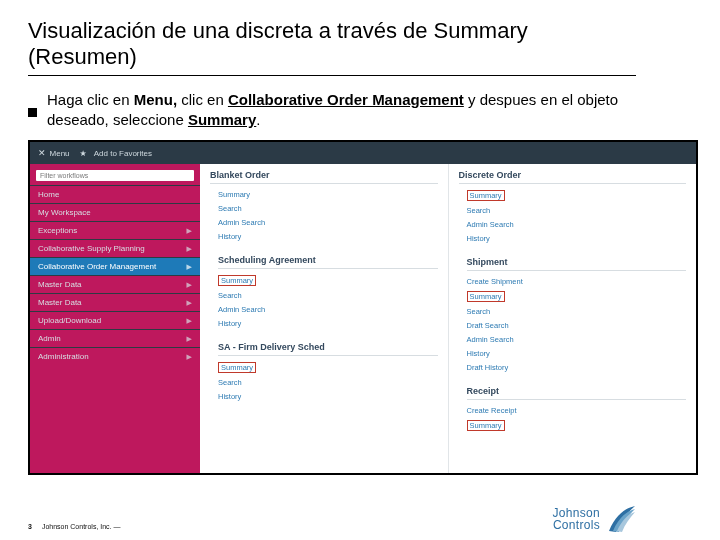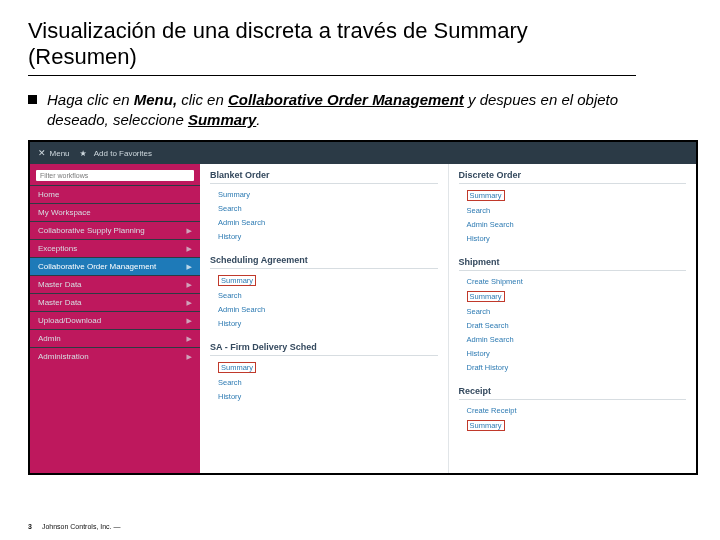--- a/index.html
+++ b/index.html
@@ -1,20 +1,20 @@
 <!DOCTYPE html>
 <html><head>
 <meta charset="utf-8">
 <style>
   * { box-sizing: border-box; margin: 0; padding: 0; }
   html, body { width: 720px; height: 540px; font-family: Arial, Helvetica, sans-serif; background: #fff; color: #000; }
   .slide { width: 664px; height: 540px; position: relative; padding: 18px 28px 0 28px; }
   .title { font-size: 22px; line-height: 1.2; font-weight: 400; }
   .title-rule { border: none; border-top: 1px solid #000; margin-top: 4px; }
-  .bullet-row { display: flex; align-items: flex-start; margin-top: 14px; font-style: italic; }
+  .bullet-row { display: flex; align-items: center; margin-top: 14px; }
   .sq { width: 9px; height: 9px; background: #000; margin-top: 5px; margin-right: 10px; flex-shrink: 0; }
   .bullet-text { font-size: 15px; line-height: 1.35; }
   .bold { font-weight: 700; }
   .ul { text-decoration: underline; }
 
   .shot { margin-top: 10px; width: 670px; height: 335px; border: 2px solid #000; background: #fff; position: relative; overflow: hidden; }
   .topbar { height: 22px; background: #2b3a46; display: flex; align-items: center; padding: 0 8px; gap: 10px; }
   .topbar .mitem { color: #cfd9df; font-size: 8px; display: flex; align-items: center; gap: 4px; }
   .topbar .mitem .x { font-size: 9px; }
   .topbar .star::before { content: "★"; font-size: 8px; margin-right: 3px; color:#cfd9df; }
@@ -24,21 +24,21 @@
   .filter { margin: 6px 6px 4px 6px; background: #fff; color: #7a7a7a; font-size: 7px; padding: 2px 4px; border-radius: 1px; }
   .srow { padding: 4px 8px; border-top: 1px solid #2d3a43; display: flex; justify-content: space-between; align-items: center; }
   .srow:first-of-type { border-top: 1px solid #2d3a43; }
   .srow.sel { background: #1e7ab8; color: #fff; }
   .srow .arrow { font-size: 7px; opacity: .7; }
 
   .panels { flex: 1; background: #fff; display: flex; }
   .col { flex: 1; border-left: 1px solid #e1e5e8; padding: 0 10px 6px 10px; font-size: 8px; color: #4a6; }
   .col:first-child { border-left: none; }
   .col .hd { color: #34495e; font-size: 9px; font-weight: 600; padding: 6px 0 3px 0; border-bottom: 1px solid #d7dde1; margin-bottom: 3px; }
-  .col .grp { margin-top: 6px; }
+  .col .grp { margin-top: 6px; margin-left: 8px; }
   .col a.link { display: block; color: #2e7bb3; font-size: 7.5px; padding: 2.5px 0; text-decoration: none; }
   .col .sub { padding-left: 8px; }
   .hl { border: 1px solid #c0392b; padding: 0 2px; display: inline-block; }
 
   .footer { position: absolute; left: 28px; bottom: 10px; font-size: 7px; color: #111; display: flex; align-items: baseline; gap: 10px; }
   .footer .pg { font-weight: 700; }
   .jc-logo { position: absolute; right: 28px; bottom: 6px; display: flex; align-items: center; gap: 6px; }
   .jc-text { text-align: right; line-height: 1; }
   .jc-text .l1 { font-size: 12px; color: #2e6fa3; font-weight: 400; letter-spacing: .3px; }
   .jc-text .l2 { font-size: 12px; color: #2e6fa3; font-weight: 400; letter-spacing: .3px; }
@@ -73,25 +73,25 @@
       <div class="side">
         <div class="filter">Filter workflows</div>
         <div id="side-rows">
             <div class="srow">
               <span>Home</span>
             </div>
             <div class="srow">
               <span>My Workspace</span>
             </div>
             <div class="srow">
-              <span>Collaborative Supply Planning</span>
+              <span>Exceptions</span>
               <span class="arrow">▶</span>
             </div>
             <div class="srow">
-              <span>Exceptions</span>
+              <span>Collaborative Supply Planning</span>
               <span class="arrow">▶</span>
             </div>
             <div class="srow sel">
               <span>Collaborative Order Management</span>
               <span class="arrow">▶</span>
             </div>
             <div class="srow">
               <span>Master Data</span>
               <span class="arrow">▶</span>
             </div>
@@ -162,13 +162,26 @@
         </div>
       </div>
     </div>
   </div>
 
   <div class="footer">
     <span class="pg">3</span>
     <span>Johnson Controls, Inc. —</span>
   </div>
 
+  <div class="jc-logo">
+    <div class="jc-text">
+      <div class="l1">Johnson</div>
+      <div class="l2">Controls</div>
+    </div>
+    <div class="jc-swoosh">
+      <svg viewBox="0 0 30 30">
+        <path d="M3 27 C10 10 20 4 29 2 C22 8 15 16 10 28 Z" fill="#2e6fa3"></path>
+        <path d="M7 27 C13 13 21 7 29 5 C23 11 17 18 13 28 Z" fill="#6aa3c9"></path>
+        <path d="M11 27 C16 16 22 10 29 8 C24 14 19 20 16 28 Z" fill="#a8c7dd"></path>
+      </svg>
+    </div>
+  </div>
 </div>
 
 </body></html>

